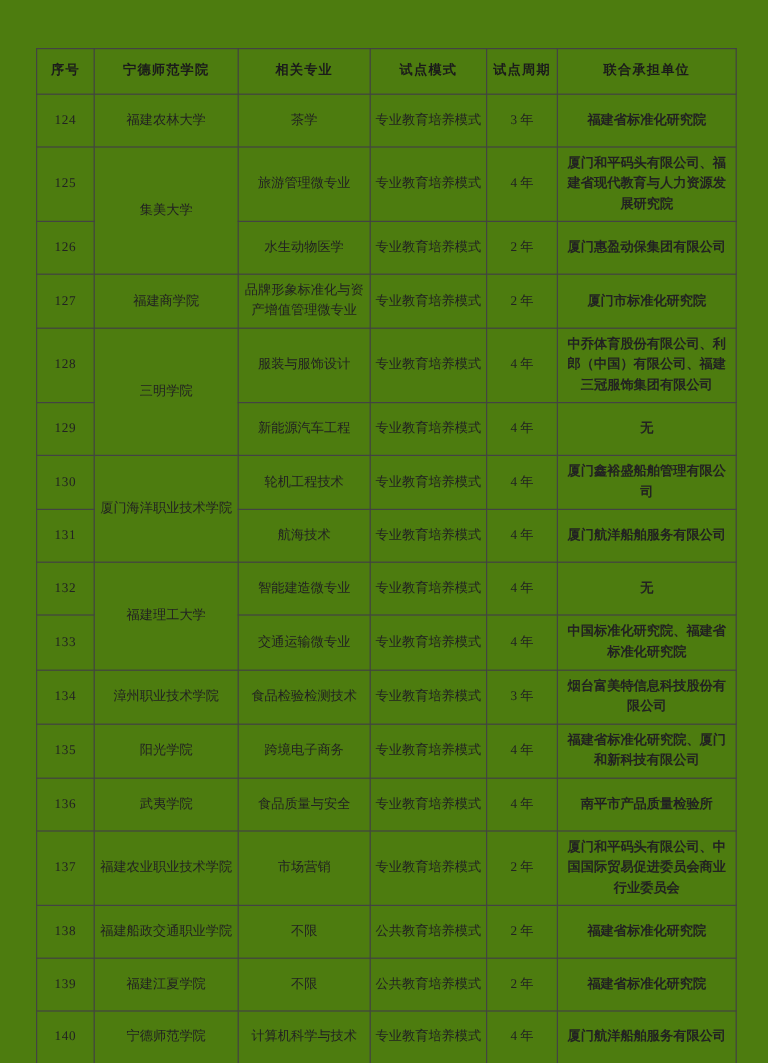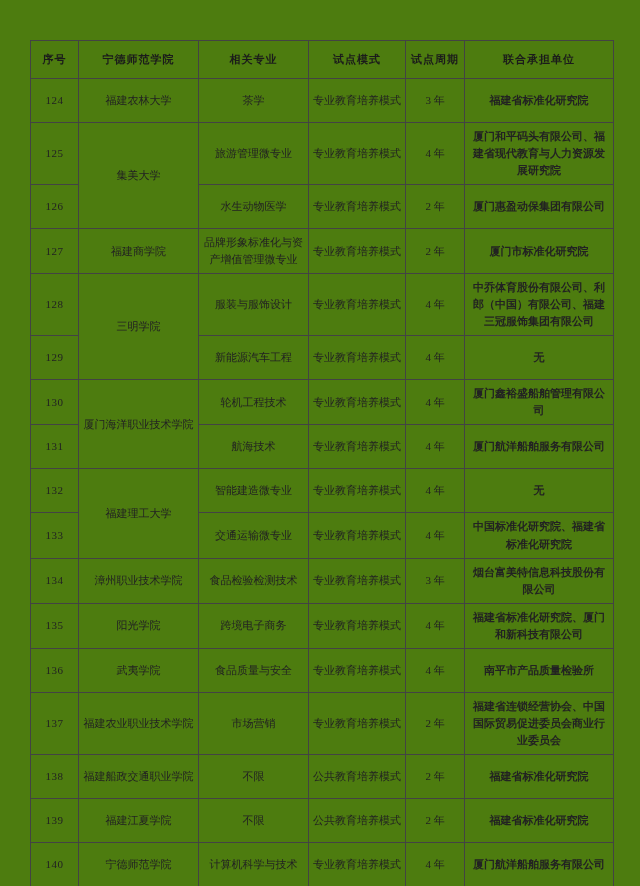--- a/index.html
+++ b/index.html
@@ -180,21 +180,21 @@
             <td class="col-mode">专业教育培养模式</td>
             <td class="col-period">4 年</td>
             <td class="col-partner">南平市产品质量检验所</td>
           </tr>
           <tr>
             <td class="col-no">137</td>
             <td class="col-school">福建农业职业技术学院</td>
             <td class="col-major">市场营销</td>
             <td class="col-mode">专业教育培养模式</td>
             <td class="col-period">2 年</td>
-            <td class="col-partner">福建省连锁经营协会、中国国际贸易促进委员会商业行业委员会</td>
+            <td class="col-partner">厦门和平码头有限公司、中国国际贸易促进委员会商业行业委员会</td>
           </tr>
           <tr>
             <td class="col-no">138</td>
             <td class="col-school">福建船政交通职业学院</td>
             <td class="col-major">不限</td>
             <td class="col-mode">公共教育培养模式</td>
             <td class="col-period">2 年</td>
             <td class="col-partner">福建省标准化研究院</td>
           </tr>
           <tr>

